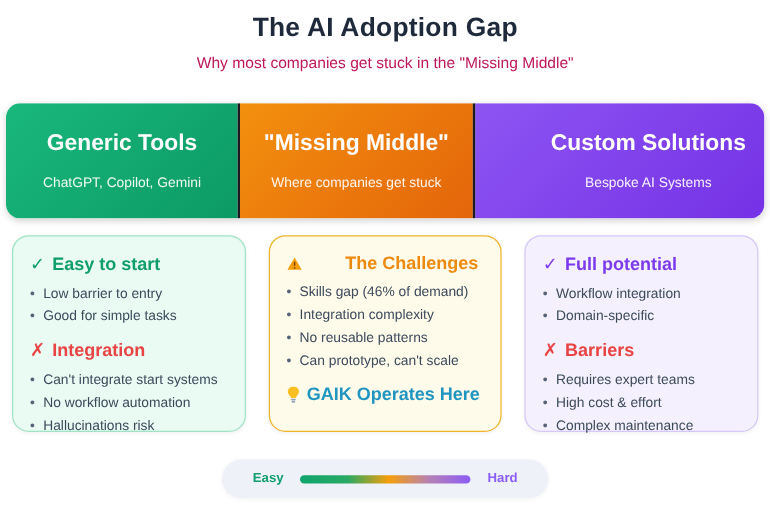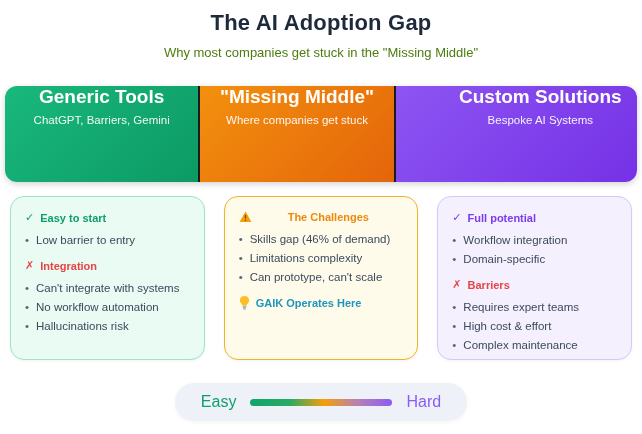--- a/index.html
+++ b/index.html
@@ -9,53 +9,53 @@
     width: 642px; height: 434px; overflow: hidden;
   }
   .page { width: 642px; height: 434px; padding-top: 10px; }
 
   
   .page-title {
     text-align: center; font-size: 22px; font-weight: 700;
     color: #1e293b; letter-spacing: .2px; margin-bottom: 9px;
   }
   .page-subtitle {
-    text-align: center; font-size: 13px; color: #4d7c0f; margin-bottom: 26px;
+    text-align: center; font-size: 13px; color: #be185d; margin-bottom: 26px;
   }
 
   
   .band {
     margin: 0 5px; height: 96px; display: flex;
     border-radius: 12px; overflow: hidden;
     box-shadow: 0 2px 6px rgba(0,0,0,.18);
   }
   .seg {
     flex: 1; display: flex; flex-direction: column;
-    align-items: center; justify-content: flex-start; color: #fff;
+    align-items: center; justify-content: center; color: #fff; gap: 10px;
   }
   .seg + .seg { border-left: 2px solid #191b20; }
   .seg-green  { background: linear-gradient(135deg, #19b87c 0%, #0c9a64 100%); }
   .seg-orange { background: linear-gradient(135deg, #f3900e 0%, #e4650a 100%); }
   .seg-purple { background: linear-gradient(135deg, #8d55f2 0%, #7531e6 100%); padding-left: 48px; }
   .seg-title { font-size: 19px; font-weight: 700; }
   .seg-sub   { font-size: 11.5px; margin-top: 6px; color: rgba(255,255,255,.93); }
 
   
   .cards { margin: 14px 10px 0; display: flex; gap: 19px; }
   .card {
     flex: 1; height: 164px; border-radius: 14px; padding: 11px 14px;
     box-shadow: 0 1px 3px rgba(0,0,0,.05);
   }
   .card-green  { background: #e9fbf2; border: 1.5px solid #9fe4c5; }
   .card-yellow { background: #fffbeb; border: 1.5px solid #f0b429; }
   .card-purple { background: #f4f0fd; border: 1.5px solid #d6c8f8; }
 
   .sec-heading {
     display: flex; align-items: center; gap: 6px;
-    font-size: 11px; font-weight: 700; margin: 3px 0 7px;
+    font-size: 15px; font-weight: 700; margin: 3px 0 7px;
   }
   .sec-heading.later { margin-top: 9px; }
   .hd-green  { color: #0f9e6c; }
   .hd-red    { color: #e84444; }
   .hd-orange { color: #ec8a0e; gap: 36px; }
   .hd-purple { color: #7c3aed; }
   .hd-teal   { color: #2095c0; }
 
   .ic { display: inline-flex; align-items: center; font-style: normal; }
   .ic-check::before { content: "\2713"; font-weight: 700; }
@@ -72,86 +72,88 @@
   }
   .card-note { font-size: 11.5px; color: #44506a; line-height: 19px; margin-top: 2px; }
 
   
   .scale-wrap { display: flex; justify-content: center; margin-top: 23px; }
   .scale {
     display: flex; align-items: center; gap: 14px;
     background: #eef2f8; border-radius: 20px; padding: 10px 26px;
     box-shadow: 0 1px 4px rgba(0,0,0,.05);
   }
-  .scale-label { font-size: 16px; font-weight: 400; }
+  .scale-label { font-size: 11px; font-weight: 700; }
   .lbl-easy { color: #0f9e6c; }
   .lbl-hard { color: #8b5cf6; }
   .scale-bar {
     width: 142px; height: 7px; border-radius: 4px;
     background: linear-gradient(90deg, #0fa56e 0%, #2aa963 28%, #f59e0b 52%, #b581b5 76%, #8b5cf6 100%);
   }
 </style>
 </head>
 <body>
 
 <div class="page">
 
   <div class="page-title">The AI Adoption Gap</div>
   <div class="page-subtitle">Why most companies get stuck in the "Missing Middle"</div>
 
   <div class="band">
     <div class="seg seg-green">
       <div class="seg-title">Generic Tools</div>
-      <div class="seg-sub">ChatGPT, Barriers, Gemini</div>
+      <div class="seg-sub">ChatGPT, Copilot, Gemini</div>
     </div>
     <div class="seg seg-orange">
       <div class="seg-title">"Missing Middle"</div>
       <div class="seg-sub">Where companies get stuck</div>
     </div>
     <div class="seg seg-purple">
       <div class="seg-title">Custom Solutions</div>
       <div class="seg-sub">Bespoke AI Systems</div>
     </div>
   </div>
 
   <div class="cards">
 
     <div class="card card-green">
       <div class="sec-heading hd-green">
         <i class="ic ic-check"></i>
         <span>Easy to start</span>
       </div>
       <ul class="items">
         <li>Low barrier to entry</li>
+        <li>Good for simple tasks</li>
       </ul>
       <div class="sec-heading hd-red later">
         <i class="ic ic-cross"></i>
         <span>Integration</span>
       </div>
       <ul class="items">
-        <li>Can't integrate with systems</li>
+        <li>Can't integrate start systems</li>
         <li>No workflow automation</li>
         <li>Hallucinations risk</li>
       </ul>
     </div>
 
     <div class="card card-yellow">
       <div class="sec-heading hd-orange">
         <i class="ic">
           <svg width="13" height="12" viewBox="0 0 24 22">
             <path d="M12 1 L23 20 H1 Z" fill="#f59e0b"></path>
             <rect x="10.9" y="7" width="2.2" height="7" rx="1.1" fill="#7a4a06"></rect>
             <circle cx="12" cy="17" r="1.4" fill="#7a4a06"></circle>
           </svg>
         </i>
         <span>The Challenges</span>
       </div>
       <ul class="items">
         <li>Skills gap (46% of demand)</li>
-        <li>Limitations complexity</li>
+        <li>Integration complexity</li>
+        <li>No reusable patterns</li>
         <li>Can prototype, can't scale</li>
       </ul>
       <div class="sec-heading hd-teal later">
         <i class="ic">
           <svg width="11" height="14" viewBox="0 0 16 21">
             <path d="M8 0 C3.6 0 1 3.2 1 6.5 C1 9 2.6 10.6 3.7 11.9 C4.5 12.8 5 13.4 5 14.5 h6 C11 13.4 11.5 12.8 12.3 11.9 C13.4 10.6 15 9 15 6.5 C15 3.2 12.4 0 8 0 Z" fill="#fbbf24"></path>
             <rect x="5" y="15.5" width="6" height="2" rx="1" fill="#94a3b8"></rect>
             <rect x="5.7" y="18.3" width="4.6" height="2" rx="1" fill="#94a3b8"></rect>
           </svg>
         </i>

